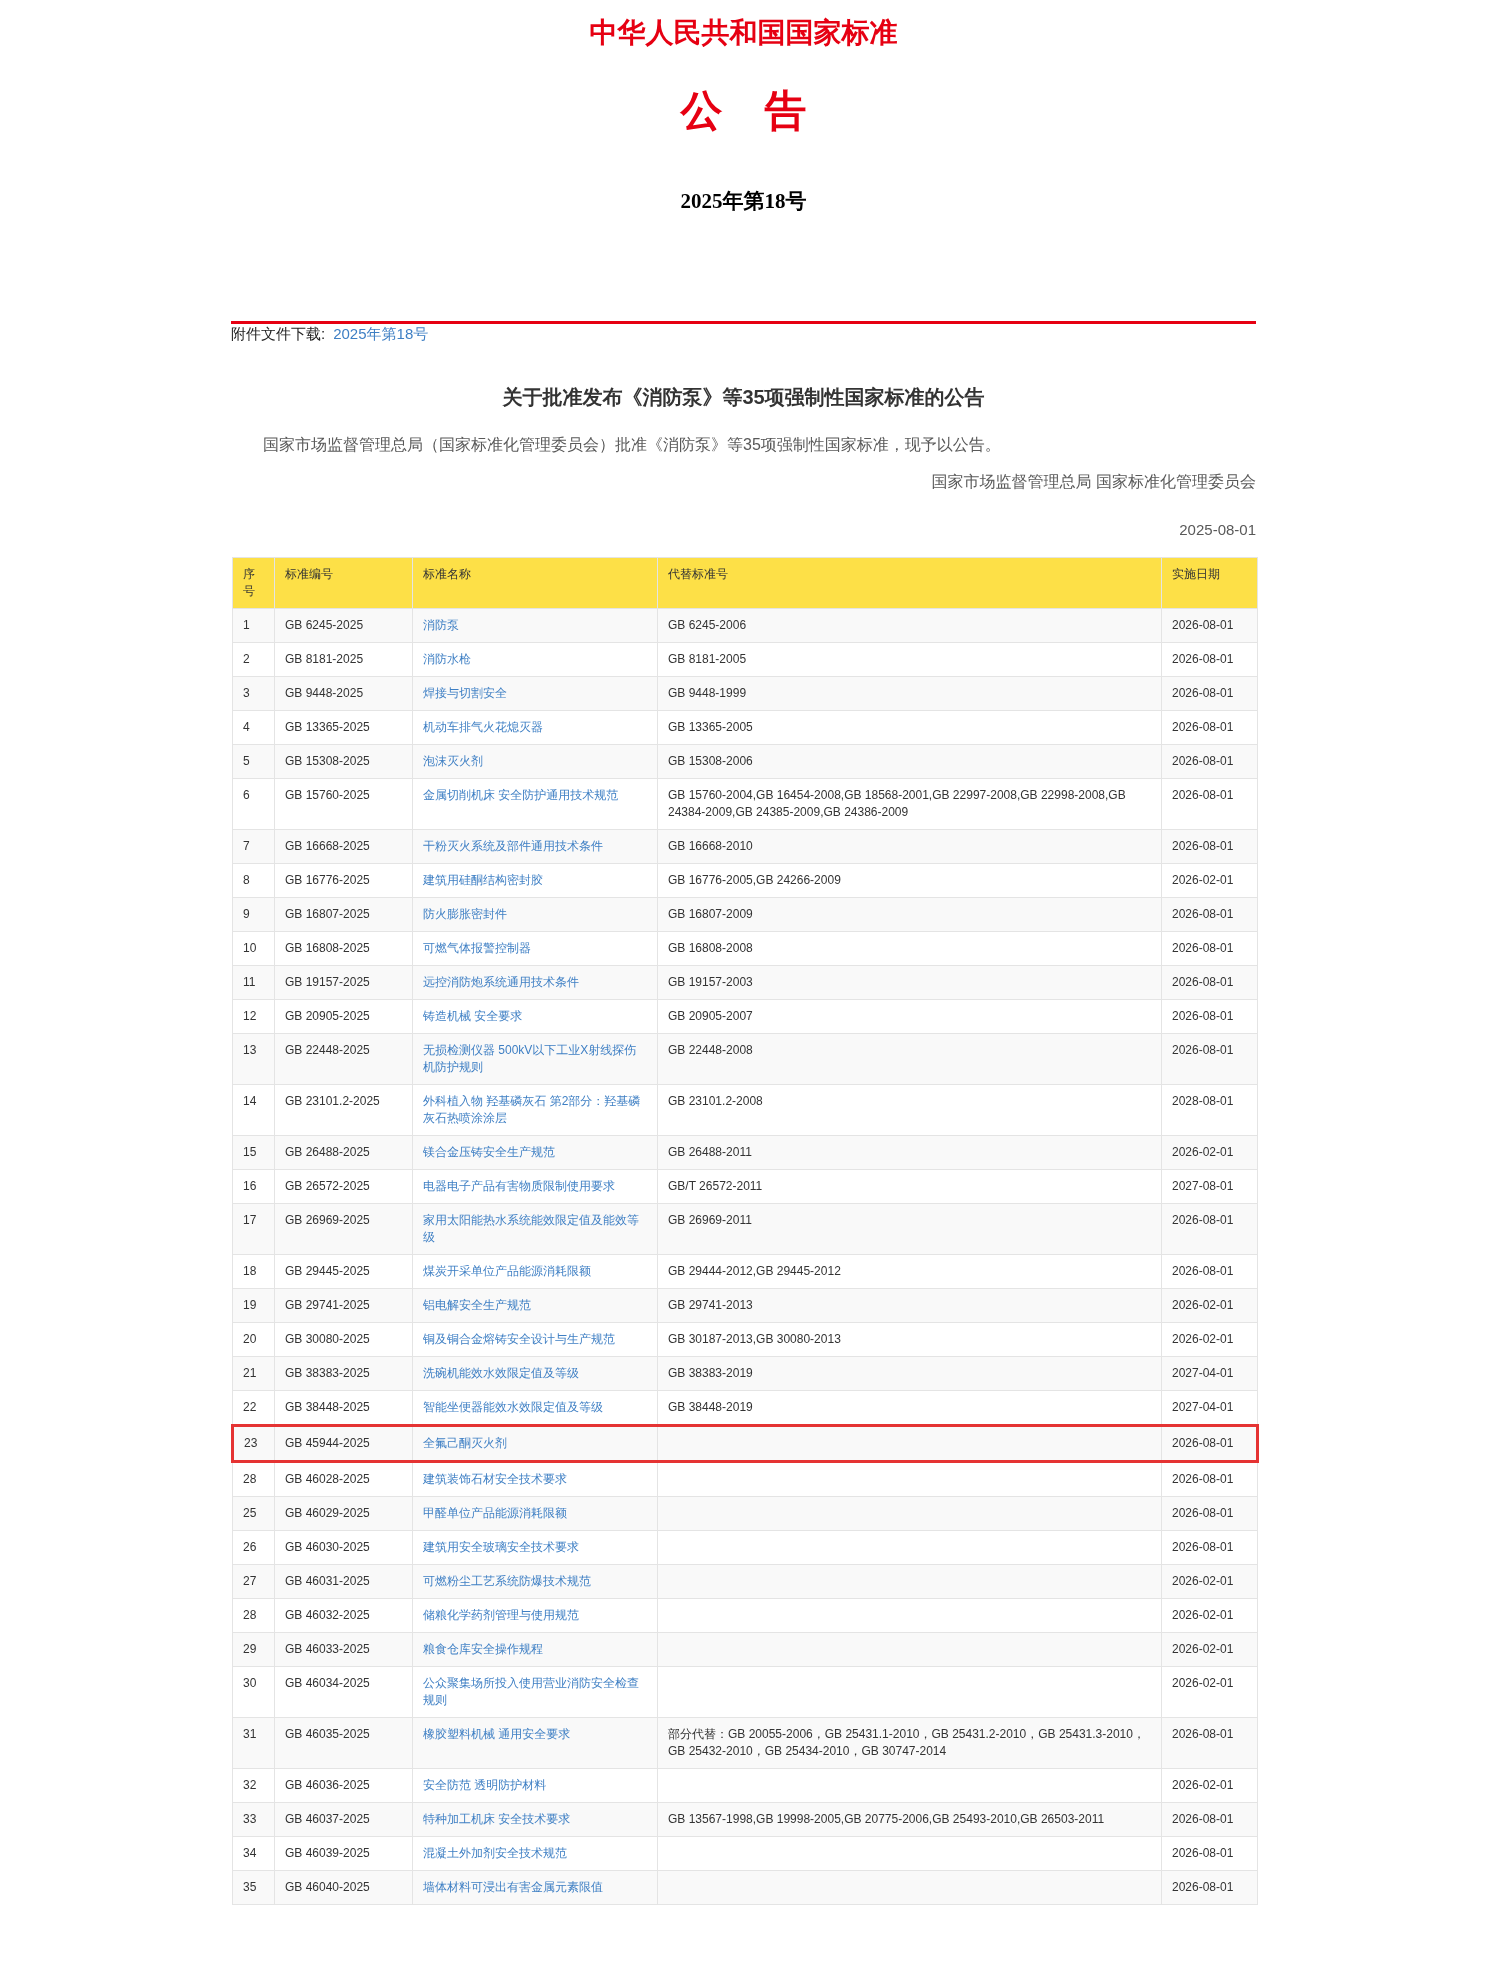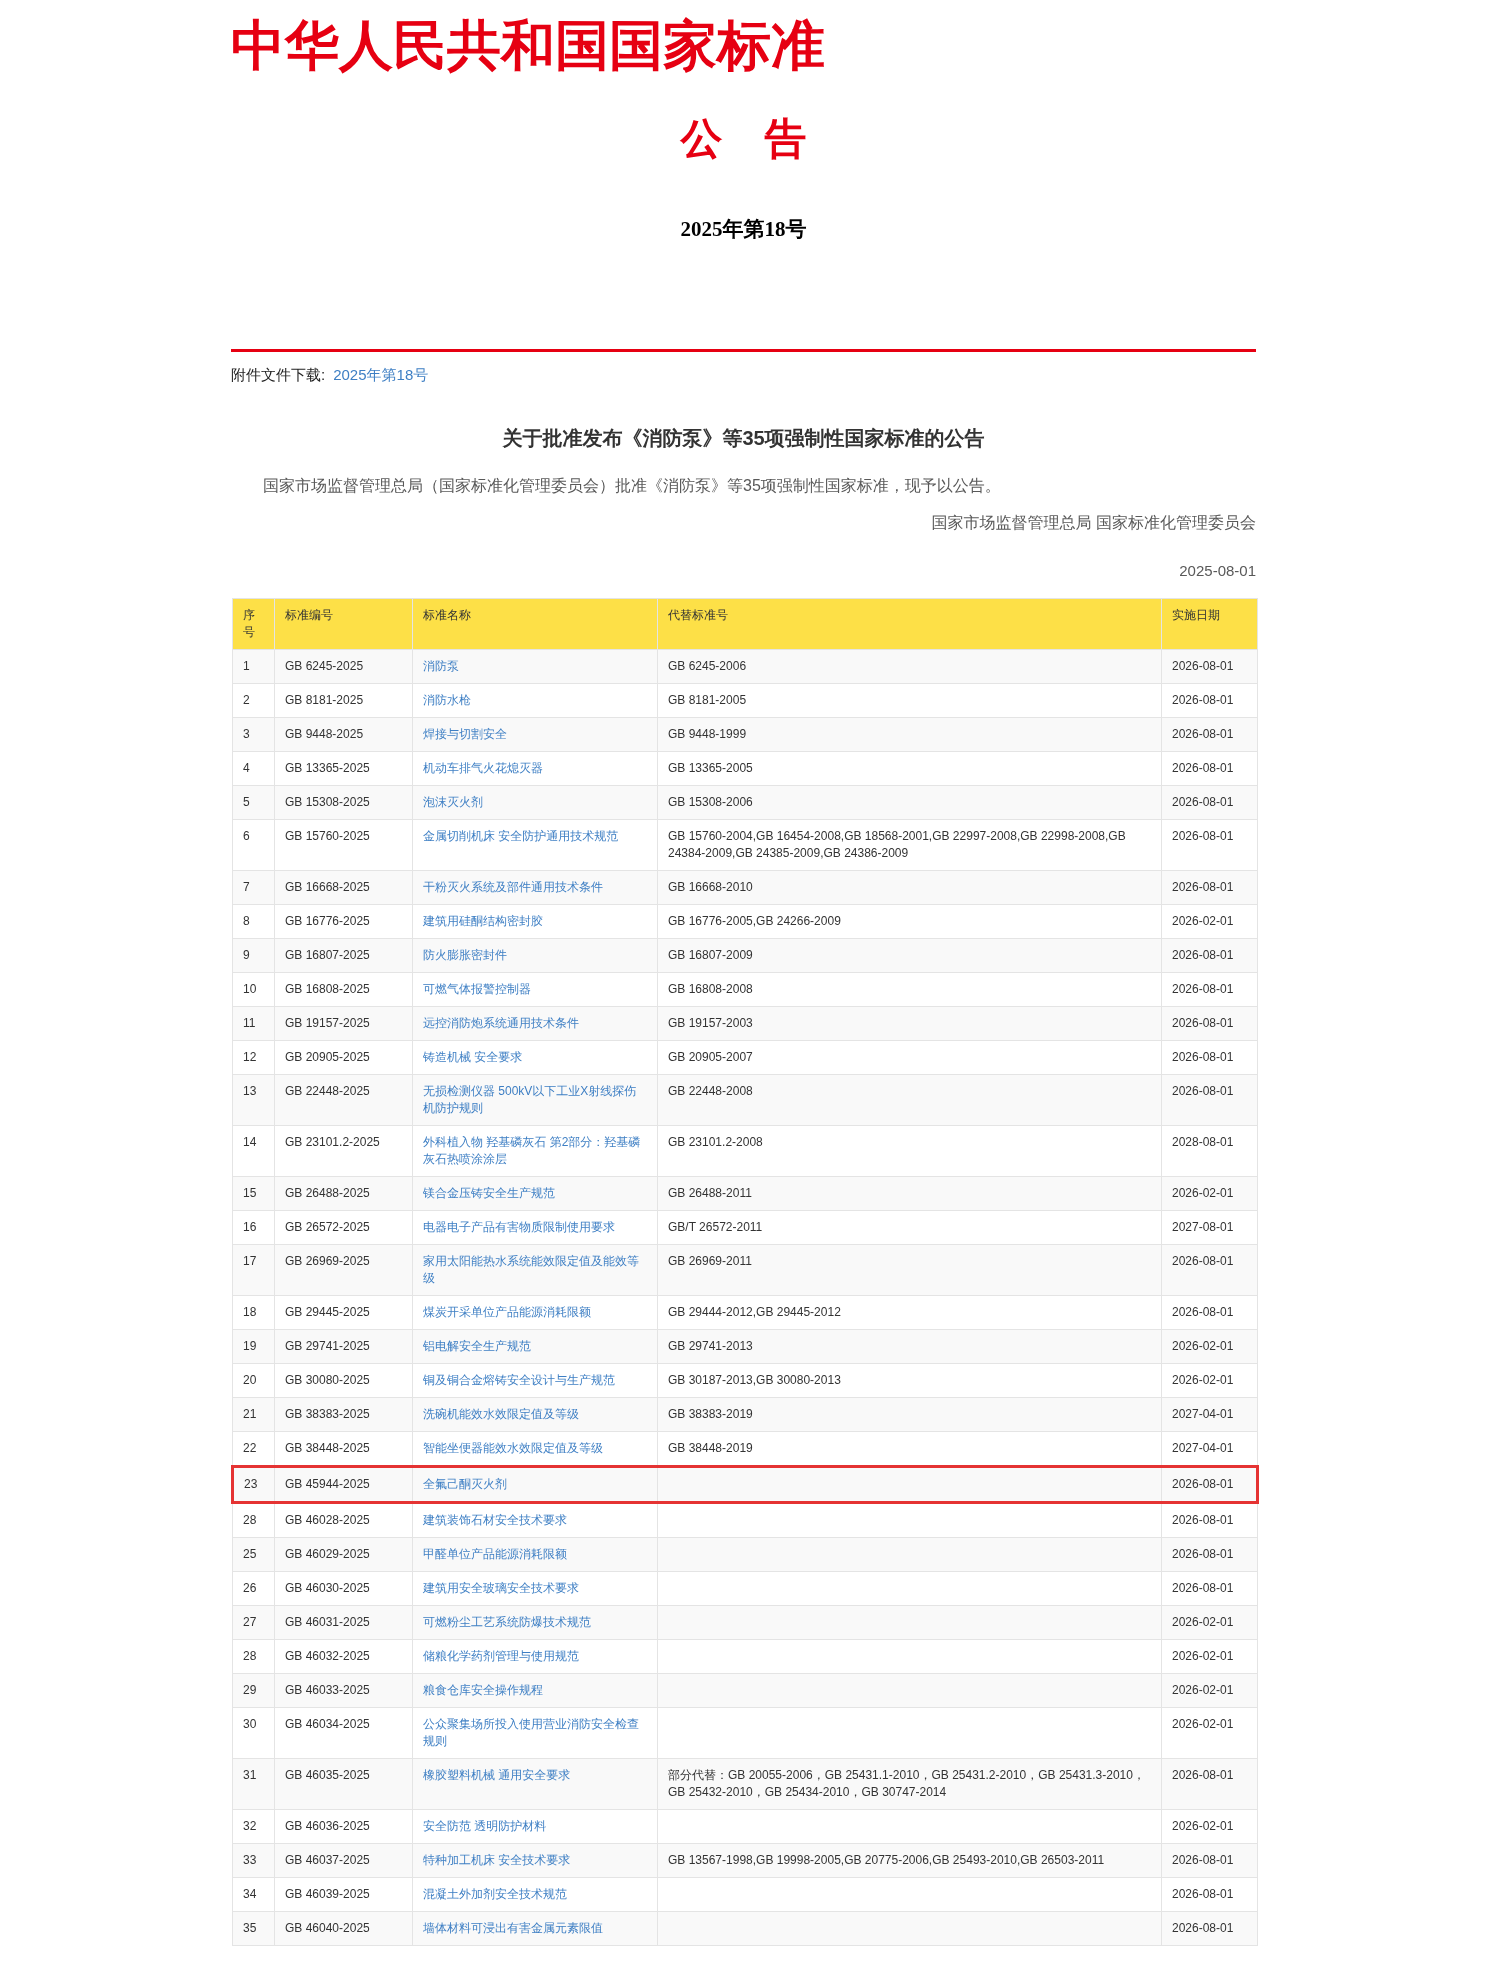--- a/index.html
+++ b/index.html
@@ -6,23 +6,24 @@
   html, body { margin: 0; padding: 0; background: #ffffff; }
   body {
     width: 1487px;
     font-family: "Liberation Sans", "DejaVu Sans", sans-serif;
     color: #333;
   }
   .page { width: 1025px; margin: 0 auto; }
 
   .main-title {
     margin: 18px 0 0 0;
+    text-align: center;
     font-family: "Liberation Serif", "DejaVu Serif", serif;
     font-weight: bold;
-    font-size: 54px;
+    font-size: 28px;
     line-height: 1.05;
     color: #e60012;
   }
   .notice-title {
     margin: 42px 0 0 0;
     text-align: center;
     font-family: "Liberation Serif", "DejaVu Serif", serif;
     font-weight: bold;
     font-size: 42px;
     line-height: 1.05;
@@ -35,21 +36,21 @@
     font-weight: bold;
     font-size: 21px;
     color: #000;
   }
   .red-divider {
     margin-top: 106px;
     height: 3px;
     background: #e60012;
   }
   .attach-row {
-    padding-top: 14px;
+    padding-top: 1px;
     font-size: 15px;
     color: #222;
   }
   .attach-row .link { margin-left: 8px; }
   .link { color: #3e7fc4; cursor: pointer; text-decoration: none; }
 
   .ann-title {
     margin-top: 40px;
     text-align: center;
     font-size: 20px;

